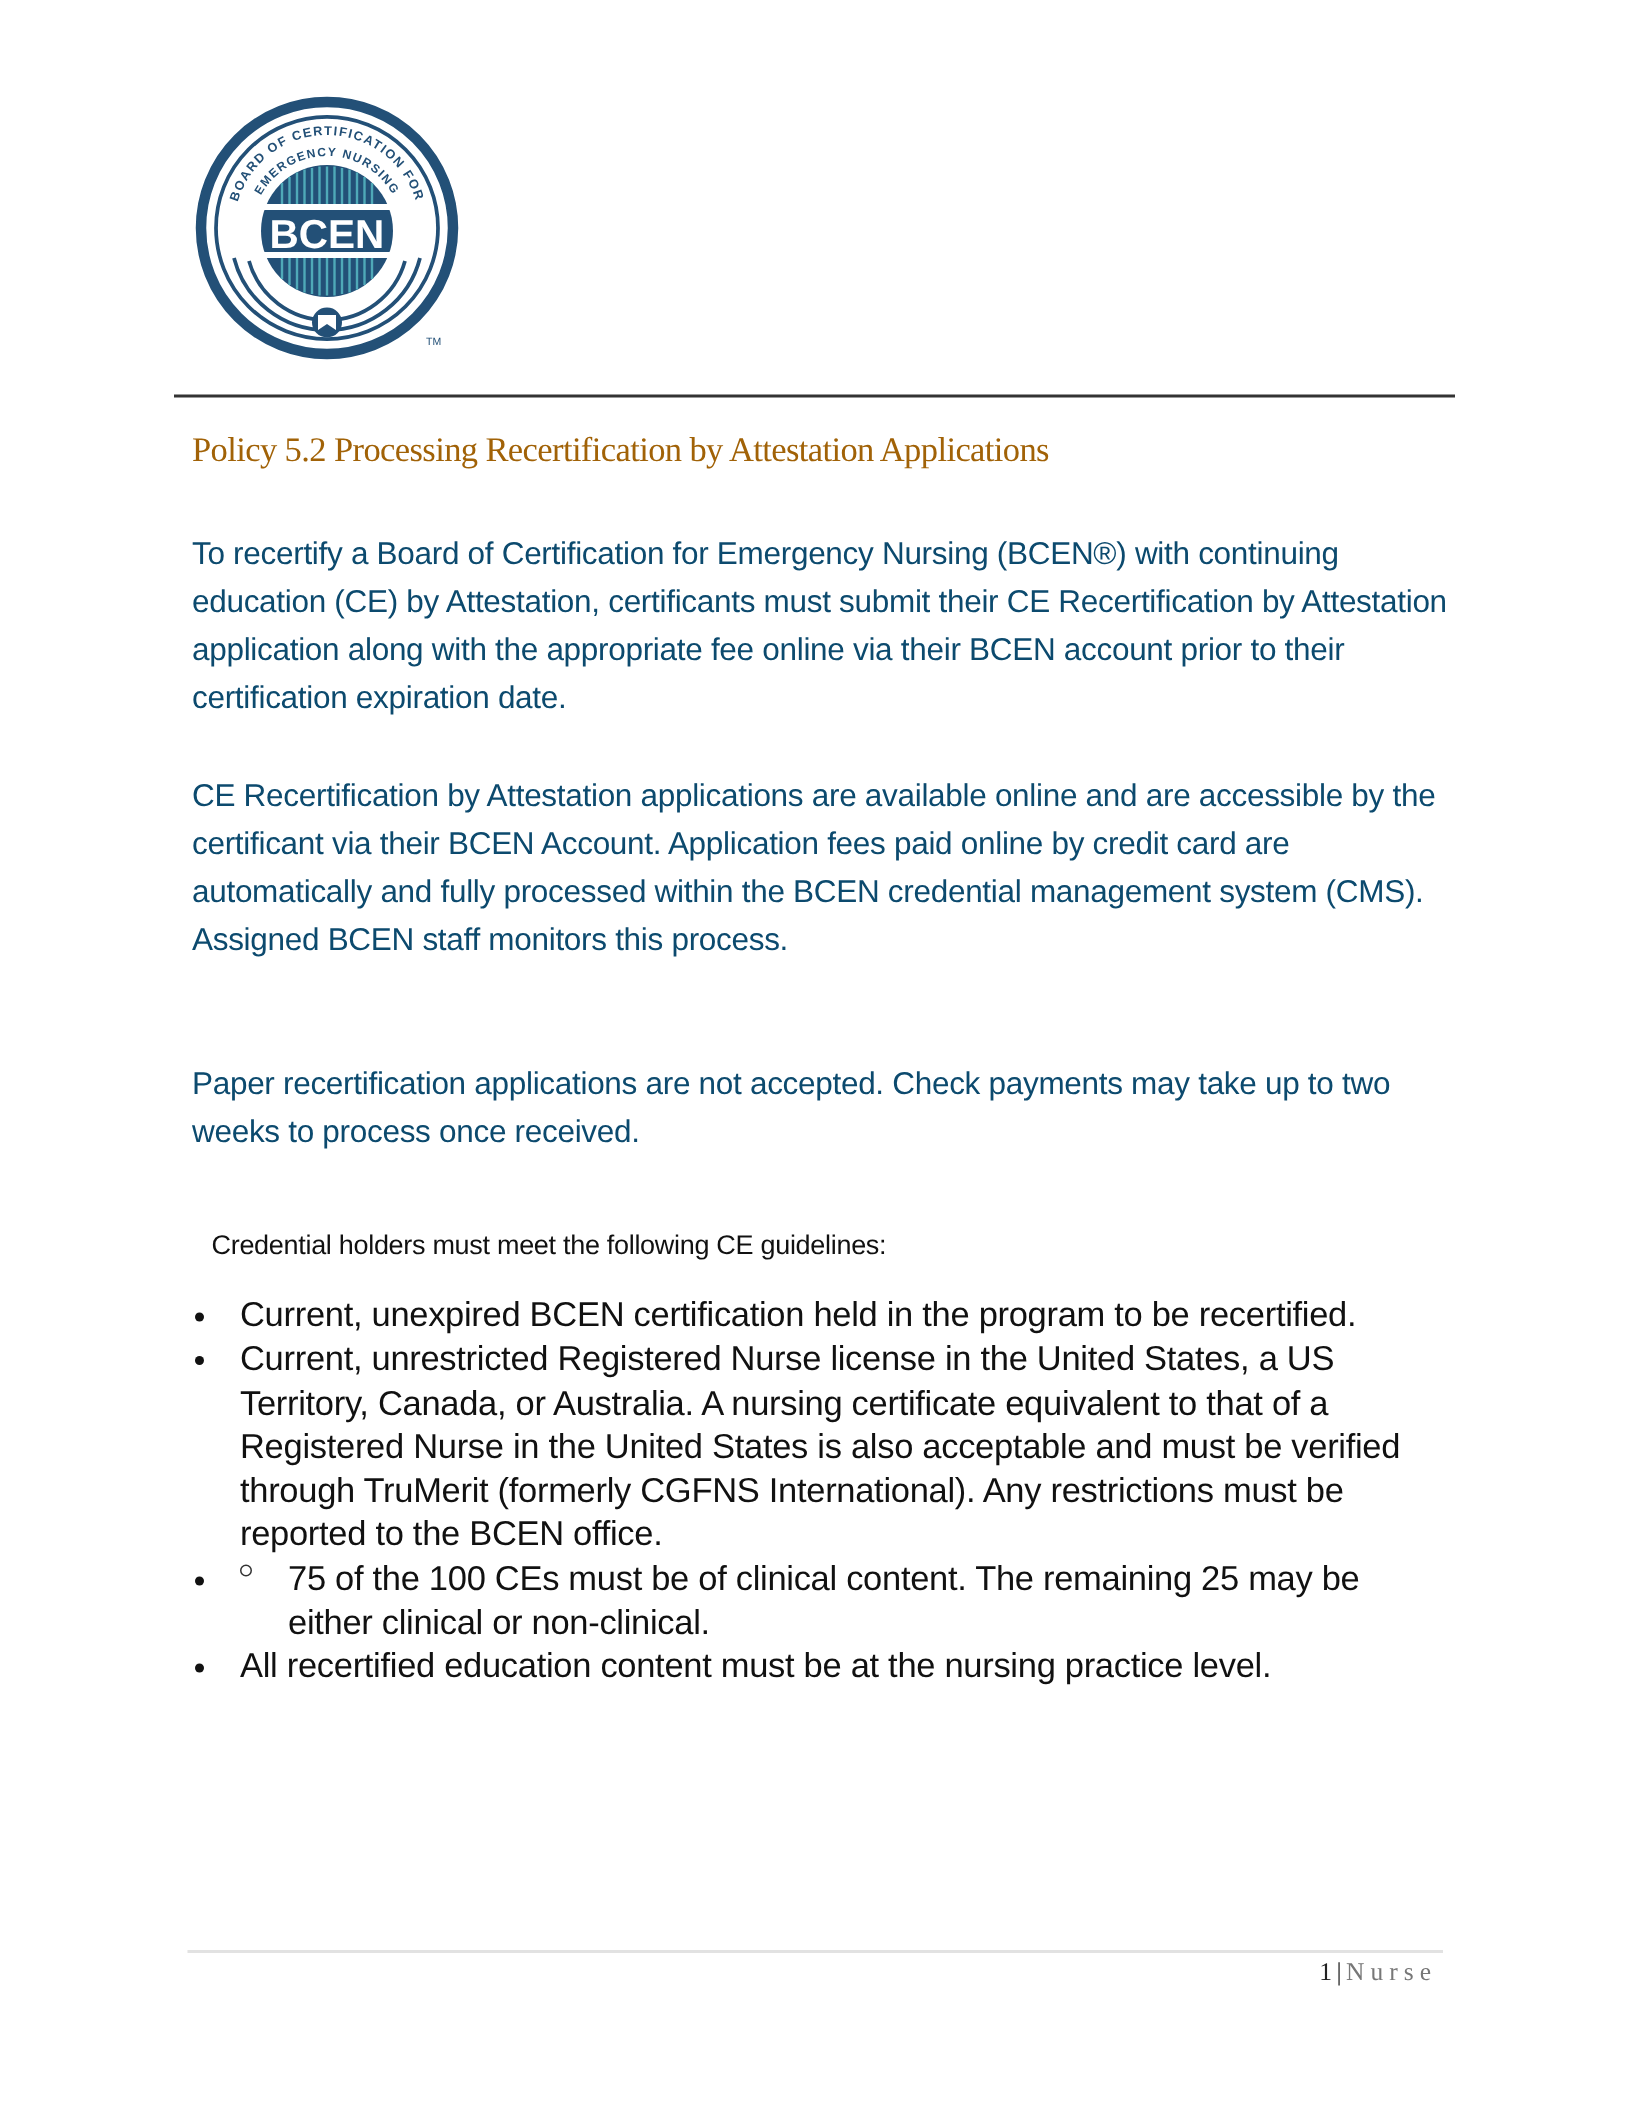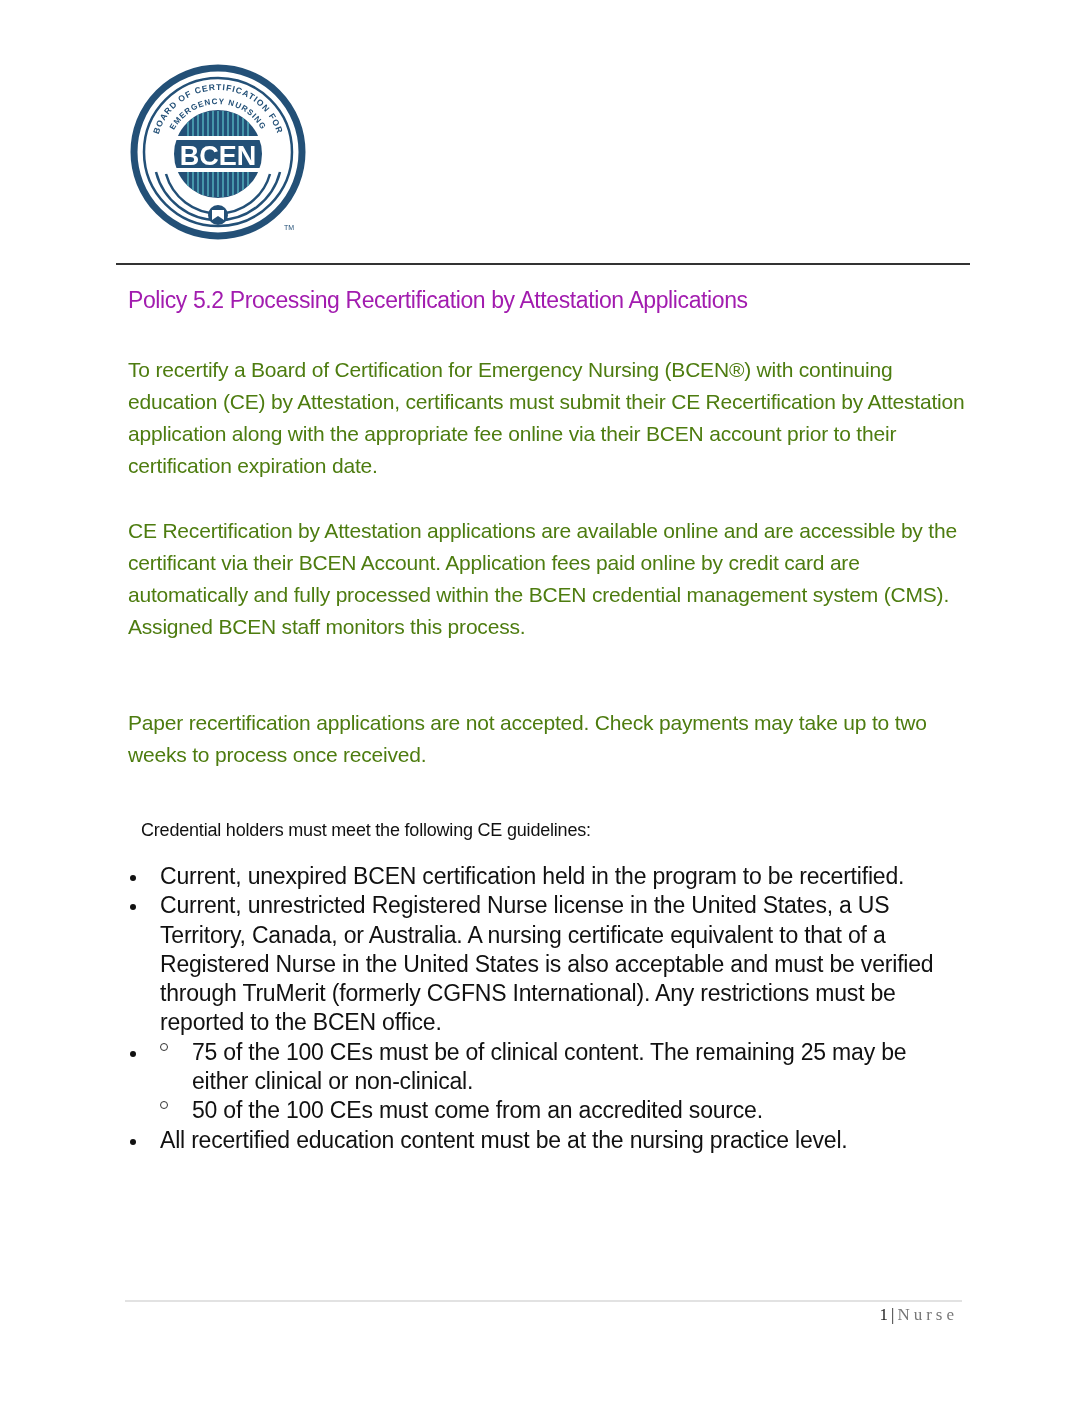--- a/index.html
+++ b/index.html
@@ -1,23 +1,23 @@
 <!DOCTYPE html>
 <html><head>
 <meta charset="utf-8">
 <style>
   html, body { margin: 0; padding: 0; background: #ffffff; }
   body { width: 1088px; height: 1408px; position: relative; overflow: hidden;
          font-family: "Liberation Sans", "DejaVu Sans", sans-serif; color: #111; }
   .logo { position: absolute; left: 126px; top: 62px; width: 185px; height: 180px; }
   .header-rule { position: absolute; left: 116px; top: 263px; width: 854px; height: 2px; background: #333; }
   .title { position: absolute; left: 128px; top: 287px; font-size: 23px; font-weight: 500;
-           letter-spacing: -0.4px; color: #a21caf; margin: 0; white-space: nowrap; }
+           letter-spacing: -0.4px; color: #a16207; margin: 0; white-space: nowrap; font-family: Liberation Serif, serif; }
   .para { position: absolute; left: 128px; width: 840px; font-size: 21px; line-height: 32px;
-          letter-spacing: -0.2px; margin: 0; color: #4d7c0f; }
+          letter-spacing: -0.2px; margin: 0; color: #0c4a6e; }
   .p1 { top: 354px; }
   .p2 { top: 515px; }
   .p3 { top: 707px; }
   .intro { position: absolute; left: 128px; top: 804px; font-size: 18px; line-height: 26px; margin: 13px; letter-spacing: -0.2px; }
   .list { position: absolute; left: 128px; top: 862px; width: 840px; margin: 0; padding: 0; list-style: none;
           font-size: 23px; line-height: 29.3px; letter-spacing: -0.2px; }
   .li { position: relative; padding-left: 32px; }
   .bullet { position: absolute; left: 0; top: 0; width: 10px; text-align: center; }
   .bullet::before { content: ""; display: inline-block; width: 6px; height: 6px; border-radius: 50%; background: #111; vertical-align: middle; }
   .sub { position: relative; padding-left: 64px; }
@@ -102,24 +102,20 @@
     <span class="bullet"></span>
     <span>Current, unrestricted Registered Nurse license in the United States, a US Territory, Canada, or Australia. A nursing certificate equivalent to that of a Registered Nurse in the United States is also acceptable and must be verified through TruMerit (formerly CGFNS International). Any restrictions must be reported to the BCEN office.</span>
   </li>
   <li class="li">
     <span class="bullet"></span>
   </li>
   <li class="sub">
     <span class="sub-bullet"></span>
     <span>75 of the 100 CEs must be of clinical content. The remaining 25 may be either clinical or non-clinical.</span>
   </li>
-  <li class="sub">
-    <span class="sub-bullet"></span>
-    <span>50 of the 100 CEs must come from an accredited source.</span>
-  </li>
   <li class="li">
     <span class="bullet"></span>
     <span>All recertified education content must be at the nursing practice level.</span>
   </li>
 </ul>
 
 <div class="footer-rule"></div>
 <div class="page-num">
   <span>1</span><span class="sep">|</span><span class="pg">Nurse</span>
 </div>

